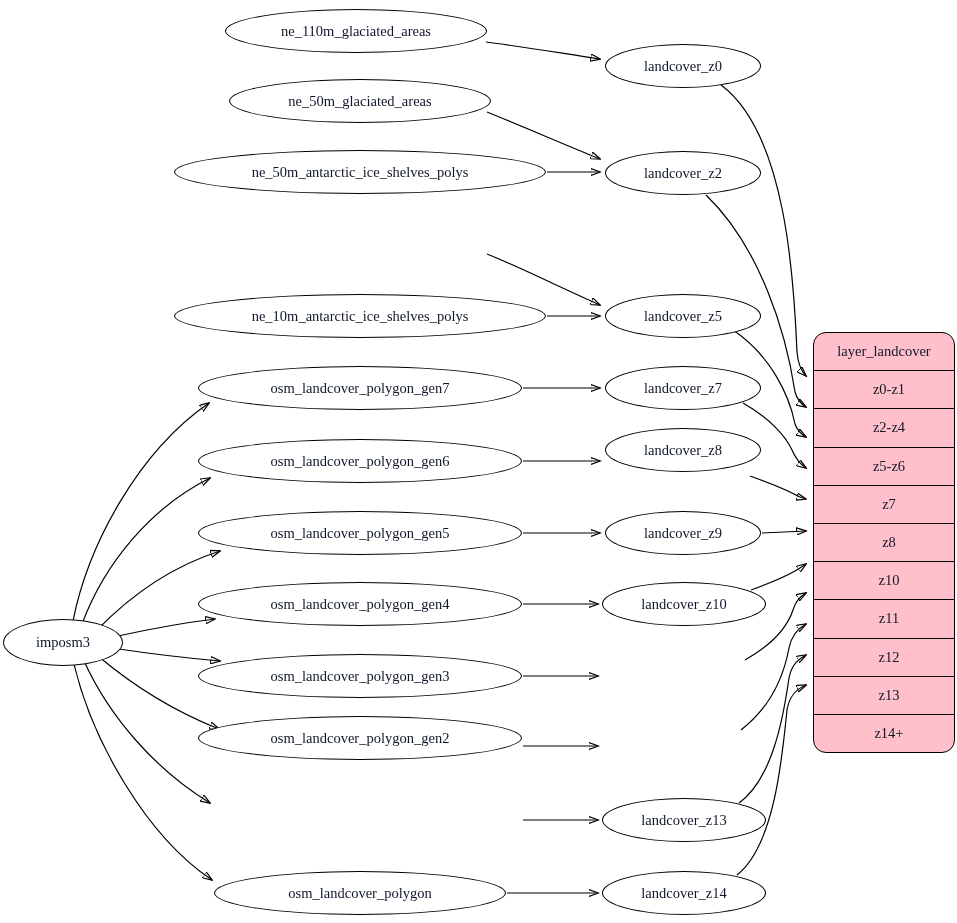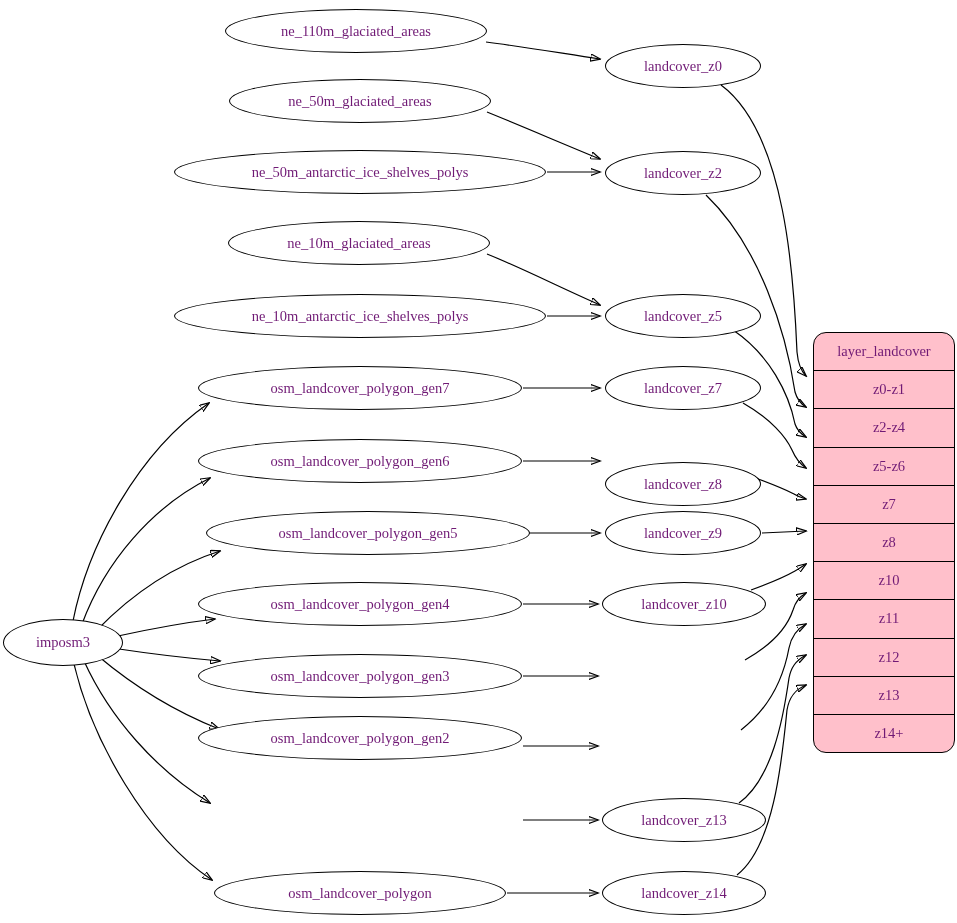--- a/index.html
+++ b/index.html
@@ -1,18 +1,18 @@
 <!DOCTYPE html>
 <html style="--layer-fill: #ffc0cb; --node-fill: #ffffff; --edge-stroke: #000000;"><head>
 <meta charset="utf-8">
 <style>
   html,body{margin:0;padding:0;background:#ffffff;}
   .canvas{
     position:relative;width:957px;height:923px;background:#ffffff;overflow:hidden;
-    font-family:"Liberation Serif","DejaVu Serif",serif;color:#701a75;
+    font-family:"Liberation Serif","DejaVu Serif",serif;color:#0f172a;
   }
   .edges{position:absolute;left:0;top:0;width:957px;height:923px;}
   .edges path{stroke:var(--edge-stroke,#000);stroke-width:1.2;fill:none;}
   .node{
     position:absolute;border:1.2px solid #000;border-radius:50%;
     background:var(--node-fill,#fff);display:flex;align-items:center;justify-content:center;
     font-size:14.5px;white-space:nowrap;box-sizing:border-box;
   }
   .layer-table{
     position:absolute;left:813px;top:332px;width:142px;height:421px;
@@ -70,38 +70,37 @@
     <path marker-end="url(#arrow)" d="M751,590 C773,582 788,575 795,571 C799,569 803,566 806,564"></path>
     <path marker-end="url(#arrow)" d="M745,660 C775,643 788,625 793,610 C795,603 799,597 806,593"></path>
     <path marker-end="url(#arrow)" d="M741,730 C772,706 784,675 789,648 C791,638 795,630 806,624"></path>
     <path marker-end="url(#arrow)" d="M739,803 C772,779 783,720 789,678 C791,668 795,661 806,655"></path>
     <path marker-end="url(#arrow)" d="M737,875 C774,846 782,760 787,710 C789,698 794,690 806,685"></path>
   </svg>
 
   <div class="node" style="left:225px;top:9px;width:262px;height:44px">ne_110m_glaciated_areas</div>
   <div class="node" style="left:229px;top:79px;width:262px;height:44px">ne_50m_glaciated_areas</div>
   <div class="node" style="left:174px;top:150px;width:372px;height:44px">ne_50m_antarctic_ice_shelves_polys</div>
-  <div class="node" style="left:228px;top:221px;width:262px;height:44px">ne_10m_glaciated_areas</div>
   <div class="node" style="left:174px;top:294px;width:372px;height:44px">ne_10m_antarctic_ice_shelves_polys</div>
 
   <div class="node" style="left:3px;top:619px;width:120px;height:47px">imposm3</div>
 
   <div class="node" style="left:198px;top:366px;width:324px;height:44px">osm_landcover_polygon_gen7</div>
   <div class="node" style="left:198px;top:439px;width:324px;height:44px">osm_landcover_polygon_gen6</div>
-  <div class="node" style="left:206px;top:511px;width:324px;height:44px">osm_landcover_polygon_gen5</div>
+  <div class="node" style="left:198px;top:511px;width:324px;height:44px">osm_landcover_polygon_gen5</div>
   <div class="node" style="left:198px;top:582px;width:324px;height:44px">osm_landcover_polygon_gen4</div>
   <div class="node" style="left:198px;top:654px;width:324px;height:44px">osm_landcover_polygon_gen3</div>
   <div class="node" style="left:198px;top:716px;width:324px;height:44px">osm_landcover_polygon_gen2</div>
   <div class="node" style="left:214px;top:871px;width:292px;height:44px">osm_landcover_polygon</div>
 
   <div class="node" style="left:605px;top:44px;width:156px;height:44px">landcover_z0</div>
   <div class="node" style="left:605px;top:151px;width:156px;height:44px">landcover_z2</div>
   <div class="node" style="left:605px;top:294px;width:156px;height:44px">landcover_z5</div>
   <div class="node" style="left:605px;top:366px;width:156px;height:44px">landcover_z7</div>
-  <div class="node" style="left:605px;top:462px;width:156px;height:44px">landcover_z8</div>
+  <div class="node" style="left:605px;top:428px;width:156px;height:44px">landcover_z8</div>
   <div class="node" style="left:605px;top:511px;width:156px;height:44px">landcover_z9</div>
   <div class="node" style="left:602px;top:582px;width:164px;height:44px">landcover_z10</div>
   <div class="node" style="left:602px;top:798px;width:164px;height:44px">landcover_z13</div>
   <div class="node" style="left:602px;top:871px;width:164px;height:44px">landcover_z14</div>
 
   <div class="layer-table">
     <div class="cell">layer_landcover</div>
     <div class="cell">z0-z1</div>
     <div class="cell">z2-z4</div>
     <div class="cell">z5-z6</div>

